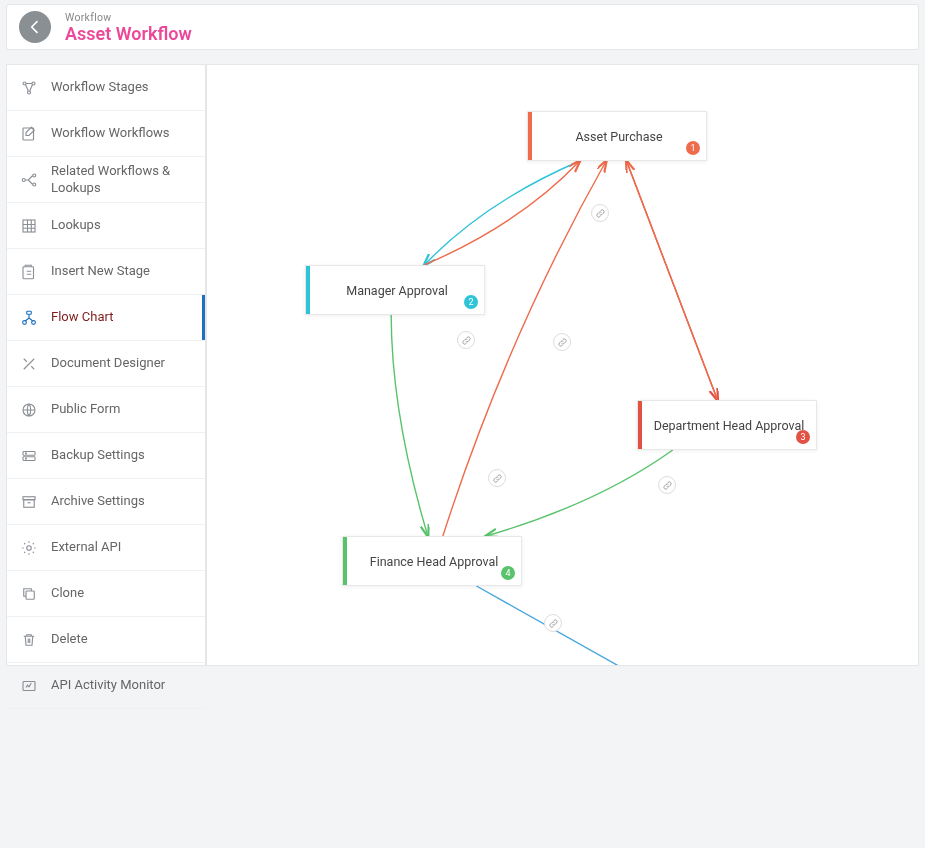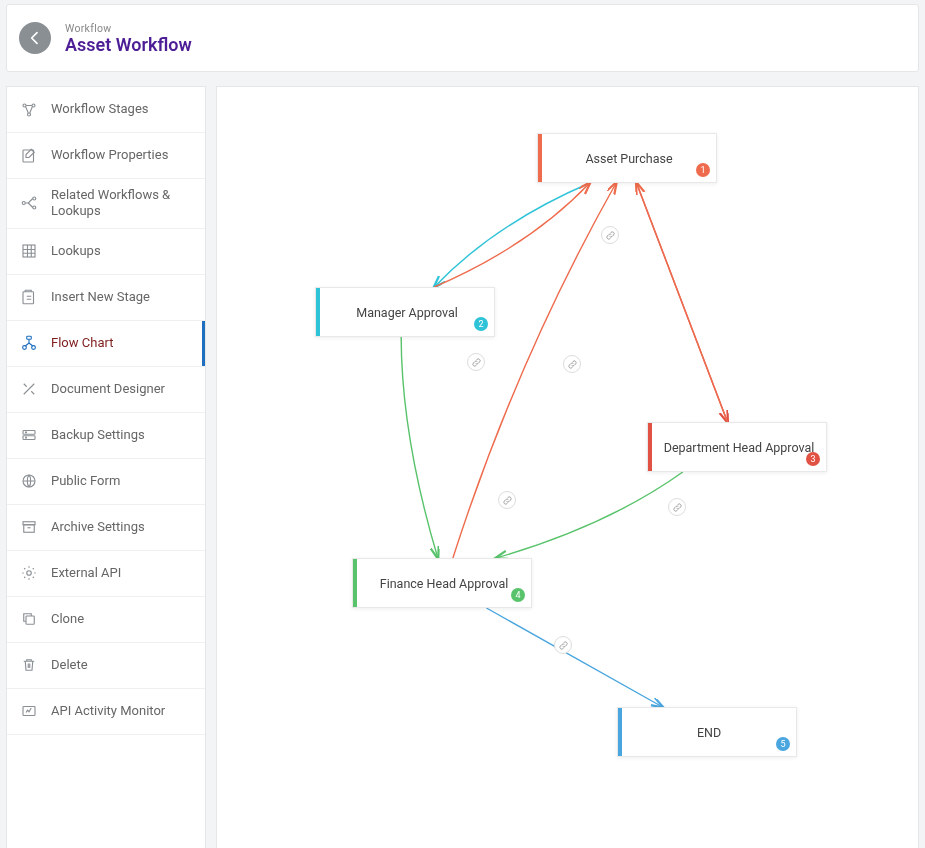--- a/index.html
+++ b/index.html
@@ -10,39 +10,39 @@
     height: 848px;
     overflow: hidden;
     color: #555;
   }
   
   .header {
     background: #fff;
     border: 1px solid #e4e6e8;
     border-radius: 3px;
     margin: 4px 6px 0 6px;
-    height: 68px;
+    height: 46px;
     display: flex;
     align-items: center;
     padding: 0 12px;
   }
   .back-btn {
     width: 32px; height: 32px;
     border-radius: 50%;
     background: #8a8f94;
     display: flex; align-items: center; justify-content: center;
     margin-right: 14px;
     cursor: pointer;
   }
   .back-btn svg { fill: #fff; }
   .header-titles { display: flex; flex-direction: column; }
   .breadcrumb { font-size: 10.5px; color: #888; letter-spacing: .3px; }
-  .page-title { font-size: 18px; color: #4c1d95; font-weight: 600; margin-top: -1px; }
-
-  .layout { display: flex; gap: 10px; margin: 14px 6px 0 6px; height: 770px; }
+  .page-title { font-size: 18px; color: #ec4899; font-weight: 600; margin-top: -1px; }
+
+  .layout { display: flex; margin: 14px 6px 0 6px; height: 602px; }
 
   
   .sidebar {
     width: 200px;
     background: #fff;
     border: 1px solid #e4e6e8;
     display: flex; flex-direction: column;
   }
   .side-item {
     display: flex; align-items: center;
@@ -131,21 +131,21 @@
         </span>
         <span class="lbl">Workflow Stages</span>
       </div>
       <div class="side-item">
         <span class="ico">
           <svg width="18" height="18" viewBox="0 0 24 24" stroke-width="1.5">
             <rect x="4" y="4" width="14" height="16" rx="1"></rect>
             <path d="M15 3l4 4-7 7h-4v-4z"></path>
           </svg>
         </span>
-        <span class="lbl">Workflow Properties</span>
+        <span class="lbl">Workflow Workflows</span>
       </div>
       <div class="side-item">
         <span class="ico">
           <svg width="18" height="18" viewBox="0 0 24 24" stroke-width="1.5">
             <circle cx="5" cy="12" r="2"></circle>
             <circle cx="19" cy="6" r="2"></circle>
             <circle cx="19" cy="18" r="2"></circle>
             <path d="M7 12h4l6-6M11 12l6 6"></path>
           </svg>
         </span>
@@ -184,36 +184,36 @@
         <span class="ico">
           <svg width="18" height="18" viewBox="0 0 24 24" stroke-width="1.5">
             <path d="M5 19L19 5M5 5l4 4M15 15l4 4"></path>
           </svg>
         </span>
         <span class="lbl">Document Designer</span>
       </div>
       <div class="side-item">
         <span class="ico">
           <svg width="18" height="18" viewBox="0 0 24 24" stroke-width="1.5">
+            <circle cx="12" cy="12" r="8"></circle>
+            <path d="M4 12h16M12 4c3 3 3 13 0 16M12 4c-3 3-3 13 0 16"></path>
+          </svg>
+        </span>
+        <span class="lbl">Public Form</span>
+      </div>
+      <div class="side-item">
+        <span class="ico">
+          <svg width="18" height="18" viewBox="0 0 24 24" stroke-width="1.5">
             <rect x="4" y="6" width="16" height="5" rx="1"></rect>
             <rect x="4" y="13" width="16" height="5" rx="1"></rect>
             <circle cx="8" cy="8.5" r=".6" fill="currentColor"></circle>
             <circle cx="8" cy="15.5" r=".6" fill="currentColor"></circle>
           </svg>
         </span>
         <span class="lbl">Backup Settings</span>
-      </div>
-      <div class="side-item">
-        <span class="ico">
-          <svg width="18" height="18" viewBox="0 0 24 24" stroke-width="1.5">
-            <circle cx="12" cy="12" r="8"></circle>
-            <path d="M4 12h16M12 4c3 3 3 13 0 16M12 4c-3 3-3 13 0 16"></path>
-          </svg>
-        </span>
-        <span class="lbl">Public Form</span>
       </div>
       <div class="side-item">
         <span class="ico">
           <svg width="18" height="18" viewBox="0 0 24 24" stroke-width="1.5">
             <rect x="4" y="5" width="16" height="4"></rect>
             <rect x="5" y="9" width="14" height="10"></rect>
             <path d="M10 13h4"></path>
           </svg>
         </span>
         <span class="lbl">Archive Settings</span>

